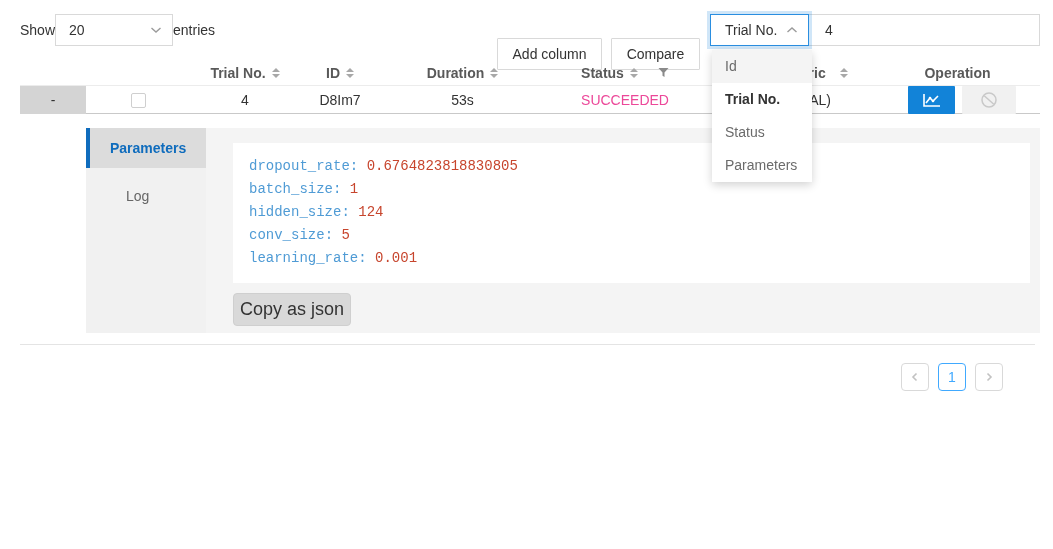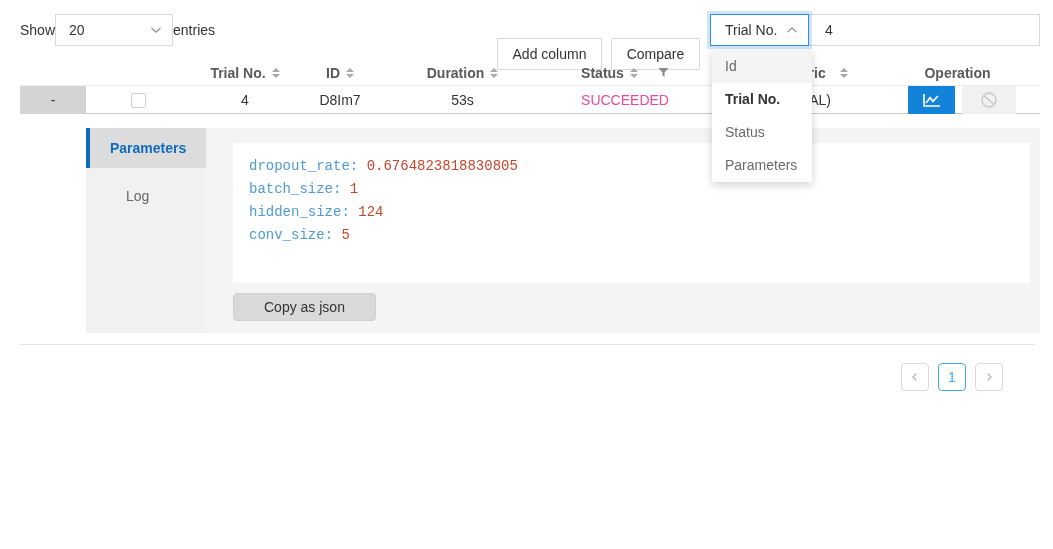--- a/index.html
+++ b/index.html
@@ -46,21 +46,21 @@
   .detail { position:absolute; left:86px; top:128px; width:954px; height:205px; background:#f4f4f4; display:flex; }
   .tabcol { width:120px; background:#f1f1f1; flex:none; }
   .tab { height:40px; line-height:40px; font-size:14px; cursor:pointer; }
   .tab.active { background:#dcdcdc; border-left:4px solid #0f6cbd; color:#0f6cbd; font-weight:700; padding-left:20px; }
   .tab.idle { color:#666; padding-left:40px; margin-top:8px; }
   .detail-content { flex:1; position:relative; }
   .param-card { position:absolute; left:27px; top:15px; right:10px; height:140px; background:#fff; padding:12px 16px;font-family:Liberation Mono, monospace; }
   .param-line { line-height:23px; font-size:14px; white-space:nowrap; }
   .pkey { color:#4f9bd5; }
   .pval { color:#c7452d; }
-  .copy-btn { position:absolute; left:27px; top:165px; padding:5px 30px; background:#d9d9d9; border:1px solid #cfcfcf; border-radius:4px; font-size:14px; color:#333; font-family:"Liberation Sans",sans-serif; cursor:pointer; }
+  .copy-btn { position:absolute; left:27px; top:165px; padding:5px 6px; background:#d9d9d9; border:1px solid #cfcfcf; border-radius:4px; font-size:18px; color:#333; font-family:"Liberation Sans",sans-serif; cursor:pointer; }
 
   
   .divider { position:absolute; left:20px; top:344px; width:1015px; height:1px; background:#e4e4e4; }
   .pagination { position:absolute; left:901px; top:363px; display:flex; gap:9px; }
   .pg-btn { width:28px; height:28px; border:1px solid #d9d9d9; border-radius:4px; background:#fff; display:flex; align-items:center; justify-content:center; cursor:pointer; }
   .pg-btn.active { border-color:#40a9ff; color:#40a9ff; font-size:14px; }
   .chev { stroke:#c2c2c2; stroke-width:1.6; fill:none; }
   .chev-gray { stroke:#9b9b9b; stroke-width:1.4; fill:none; }
 </style>
 </head>
@@ -170,20 +170,21 @@
     <div class="tabcol">
       <div class="tab active">Parameters</div>
       <div class="tab idle">Log</div>
     </div>
     <div class="detail-content">
       <div class="param-card">
         <div class="param-line"><span class="pkey">dropout_rate</span><span class="pkey">:</span> <span class="pval">0.6764823818830805</span></div>
         <div class="param-line"><span class="pkey">batch_size</span><span class="pkey">:</span> <span class="pval">1</span></div>
         <div class="param-line"><span class="pkey">hidden_size</span><span class="pkey">:</span> <span class="pval">124</span></div>
         <div class="param-line"><span class="pkey">conv_size</span><span class="pkey">:</span> <span class="pval">5</span></div>
+        <div class="param-line"><span class="pkey">learning_rate</span><span class="pkey">:</span> <span class="pval">0.001</span></div>
       </div>
       <button class="copy-btn">Copy as json</button>
     </div>
   </div>
 
   <div class="divider"></div>
 
   <div class="pagination">
     <div class="pg-btn">
       <svg width="10" height="10" viewBox="0 0 10 10">

